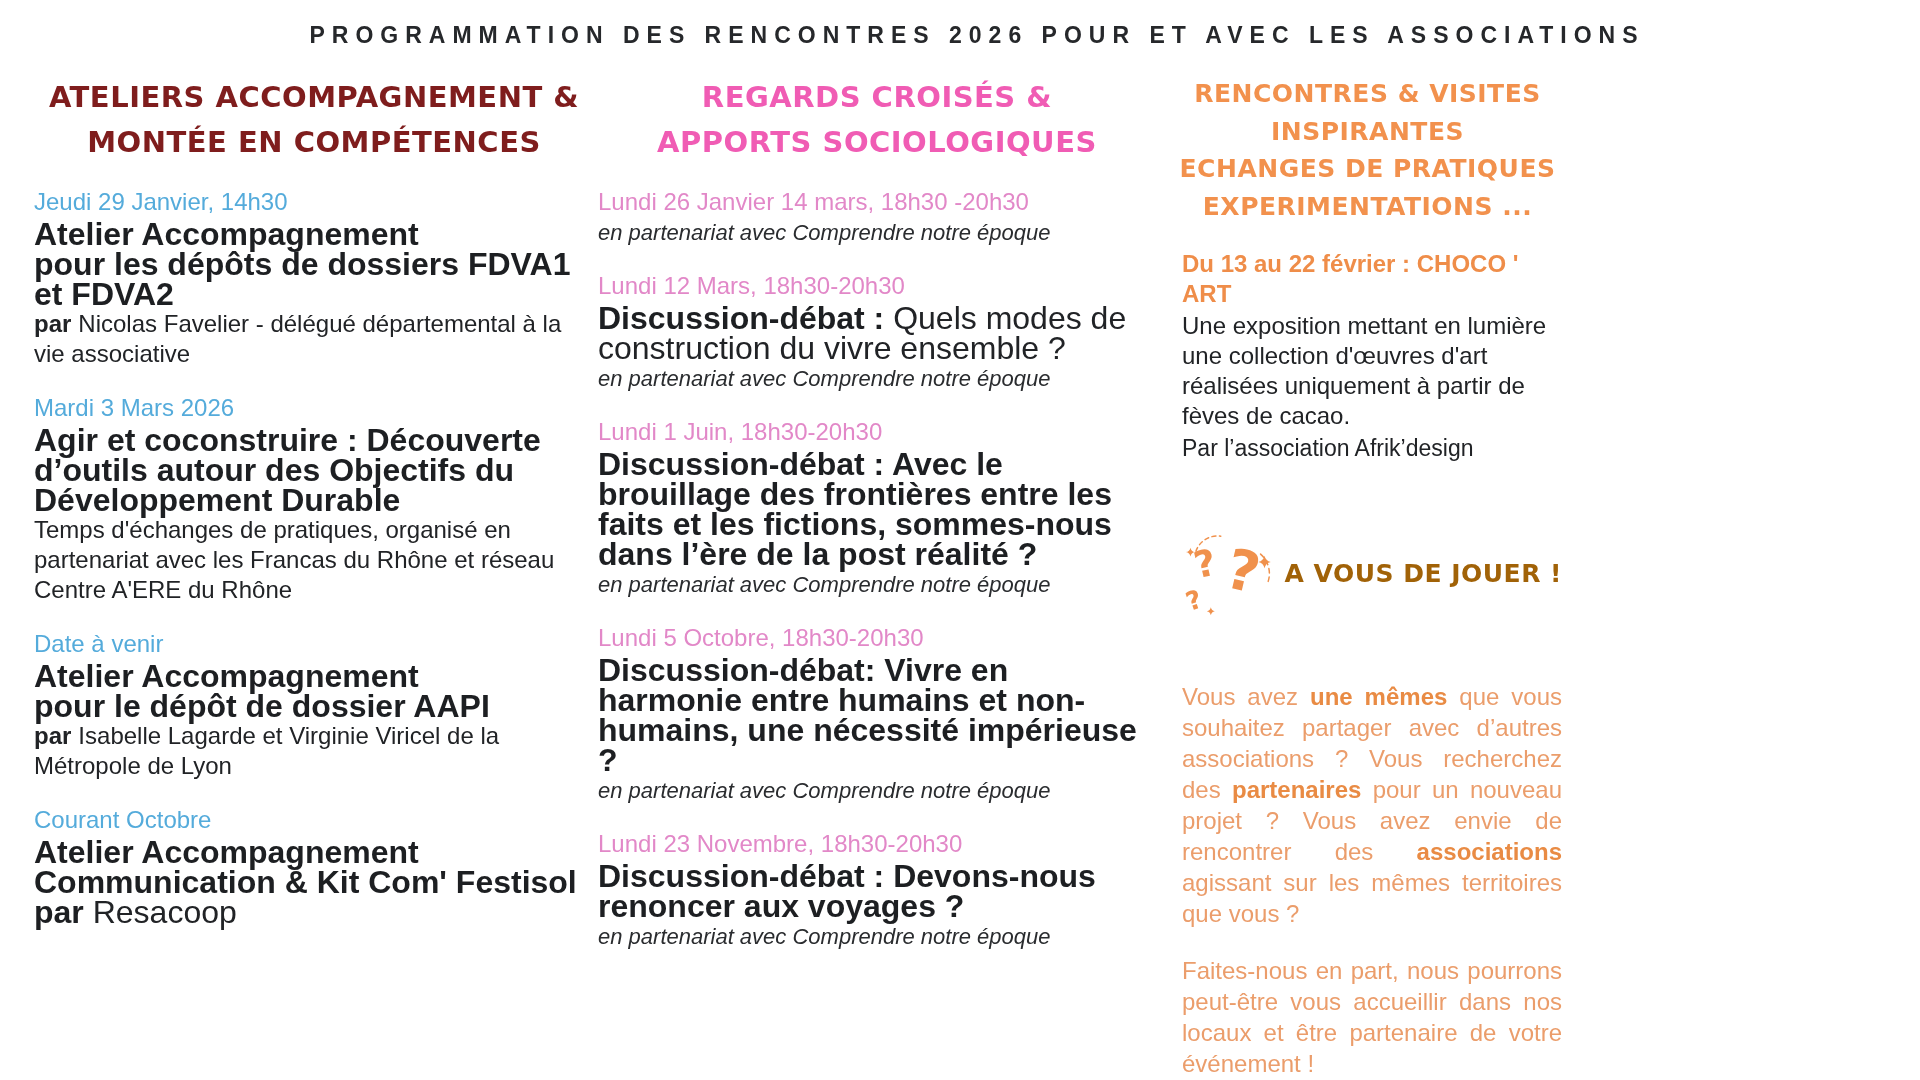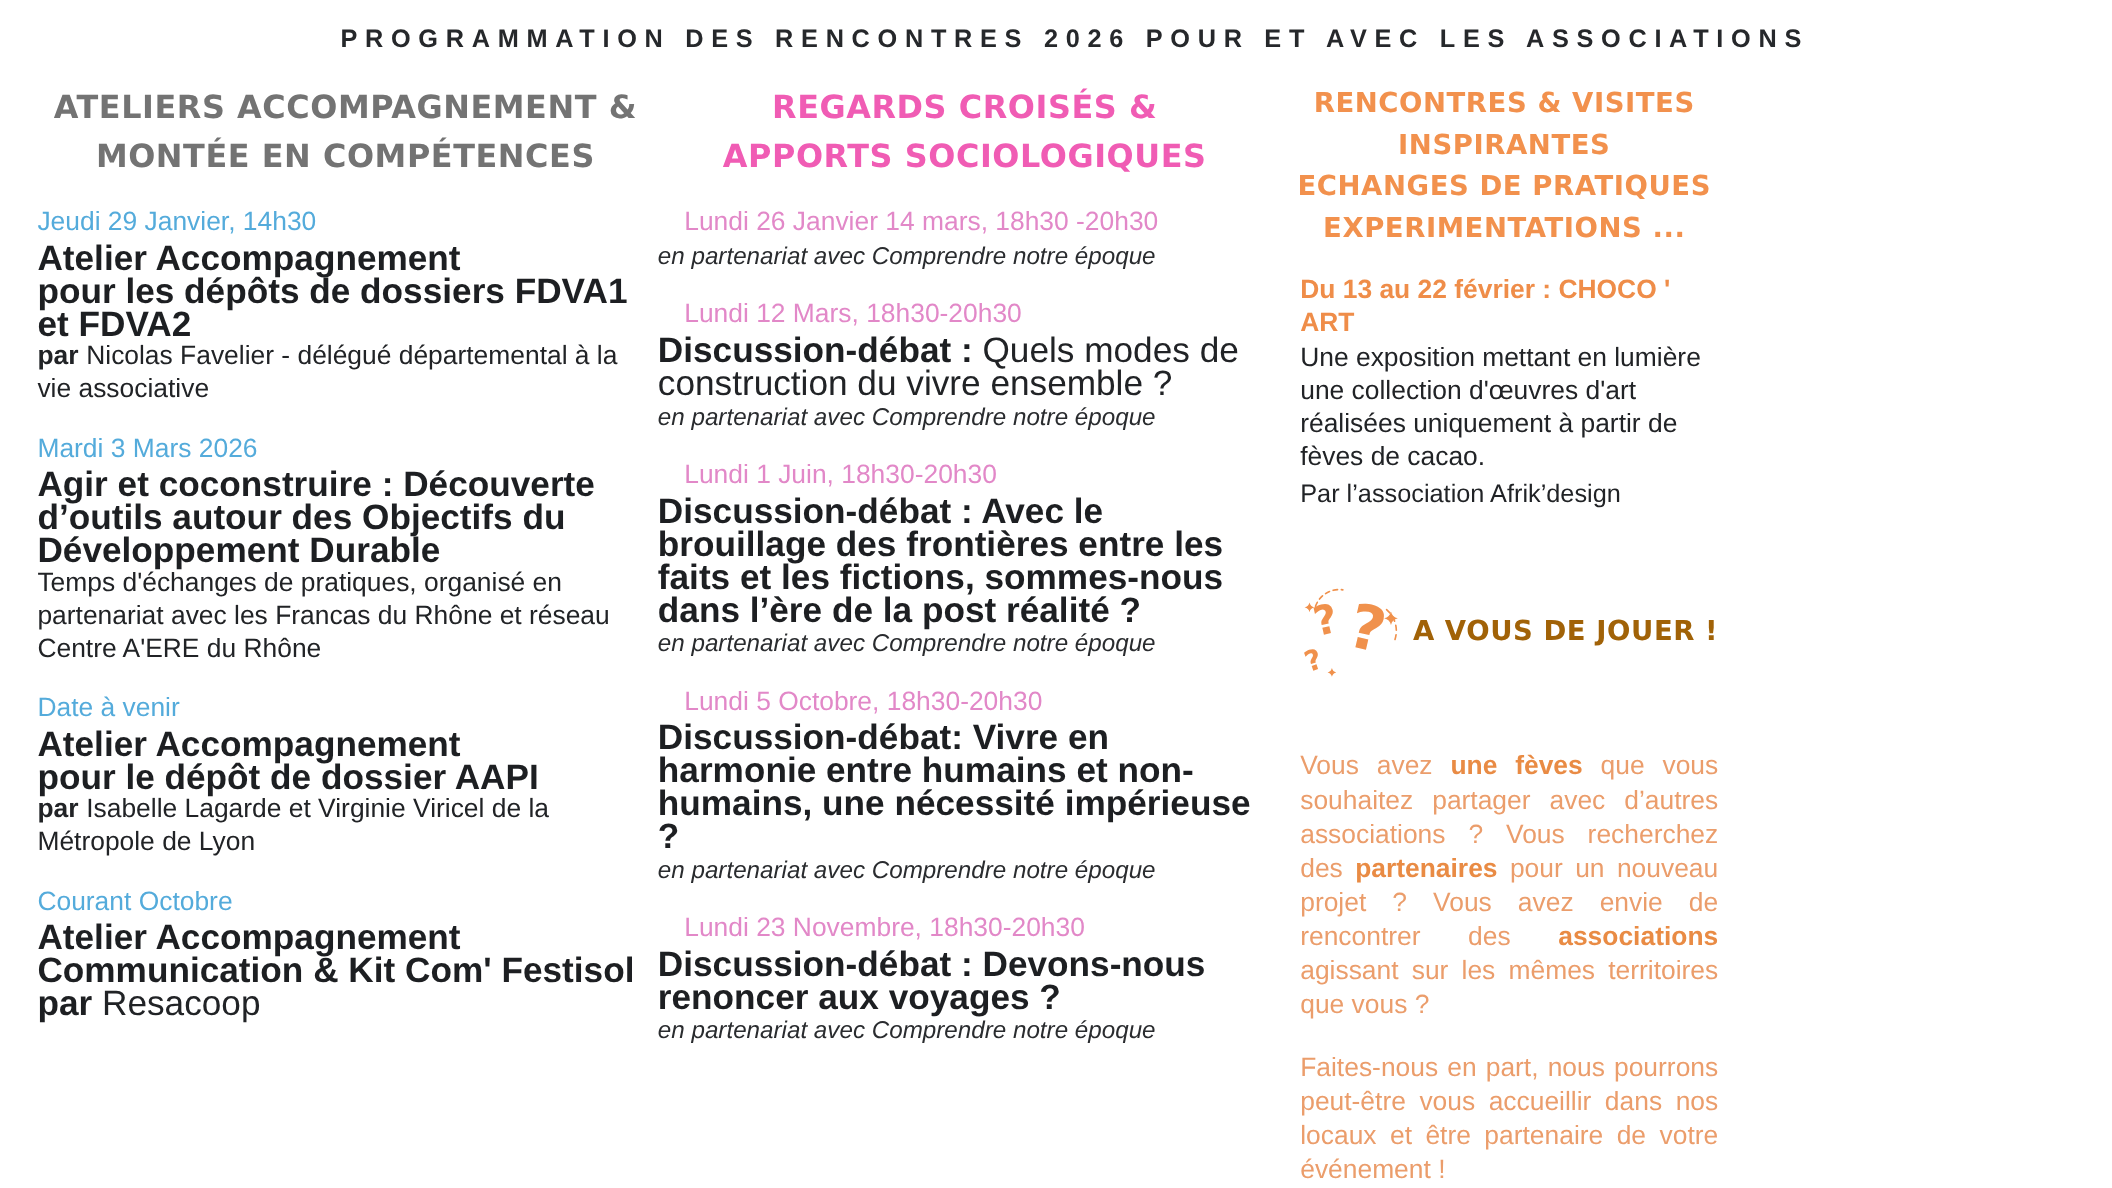--- a/index.html
+++ b/index.html
@@ -7,27 +7,27 @@
         font-family:"Liberation Sans",sans-serif;color:#212326;}
   .main-title{position:absolute;top:22px;left:17px;width:100%;text-align:center;
         font-size:23px;font-weight:bold;letter-spacing:7px;color:#26282b;}
   .col{position:absolute;top:75px;}
   .col-1{left:34px;width:560px;}
   .col-2{left:598px;width:558px;}
   .col-3{left:1140px;width:455px;}
   .col-3 .col-body{width:380px;margin-left:42px;}
   .bubble-header{text-align:center;font-weight:bold;letter-spacing:.5px;
         font-family:"DejaVu Sans","Liberation Sans",sans-serif;}
-  .col-1 .bubble-header{color:#737373;font-size:29px;line-height:1.55;margin-bottom:22px;}
+  .col-1 .bubble-header{color:#7f1d1d;font-size:29px;line-height:1.55;margin-bottom:22px;}
   .col-2 .bubble-header{color:#f05cb4;font-size:29px;line-height:1.55;margin-bottom:22px;}
   .col-3 .bubble-header{color:#f2914d;font-size:25px;line-height:1.5;margin-bottom:24px;}
   .event{margin-bottom:24px;}
   .e-date{font-size:24px;line-height:30px;margin-bottom:2px;}
   .col-1 .e-date{color:#54abdb;}
-  .col-2 .e-date{color:#e288c8;margin-left:24px;}
+  .col-2 .e-date{color:#e288c8;}
   .e-title{font-size:32px;line-height:30px;font-weight:bold;color:#1d1f22;}
   .e-title .plain{font-weight:normal;color:#212326;}
   .e-desc{font-size:24px;line-height:30px;color:#212326;}
   .by-label{font-weight:bold;margin-right:7px;}
   .partner{font-size:22px;line-height:28px;font-style:italic;color:#2a2c2f;margin-top:2px;}
   .expo-date{font-size:24px;line-height:30px;font-weight:bold;color:#ef8d49;margin-bottom:2px;}
   .expo-desc{font-size:24px;line-height:30px;color:#212326;}
   .expo-by{font-size:23px;line-height:30px;color:#212326;margin-top:2px;}
   .jouer-row{display:flex;align-items:center;margin:26px 0 18px 0;}
   .jouer-label{color:#a16207;font-weight:bold;font-size:25px;letter-spacing:.5px;
@@ -149,20 +149,20 @@
             <text text-anchor="middle" font-size="52" transform="translate(30,158) rotate(-19)">?</text>
             <path transform="translate(17,44) scale(0.9)" d="M0,-10 Q1.8,-1.8 10,0 Q1.8,1.8 0,10 Q-1.8,1.8 -10,0 Q-1.8,-1.8 0,-10 Z"></path>
             <path transform="translate(166,64) scale(1.25)" d="M0,-10 Q1.8,-1.8 10,0 Q1.8,1.8 0,10 Q-1.8,1.8 -10,0 Q-1.8,-1.8 0,-10 Z"></path>
             <path transform="translate(58,163) scale(0.8)" d="M0,-10 Q1.8,-1.8 10,0 Q1.8,1.8 0,10 Q-1.8,1.8 -10,0 Q-1.8,-1.8 0,-10 Z"></path>
           </g>
         </svg>
         <span class="jouer-label">A VOUS DE JOUER !</span>
       </div>
 
       <p class="cta">
-        <span>Vous avez </span><b>une fèves</b><span> que vous souhaitez partager avec d’autres associations ? Vous recherchez des </span><b>partenaires</b><span> pour un nouveau projet ? Vous avez envie de rencontrer des </span><b>associations</b><span> agissant sur les mêmes territoires que vous ?</span>
+        <span>Vous avez </span><b>une mêmes</b><span> que vous souhaitez partager avec d’autres associations ? Vous recherchez des </span><b>partenaires</b><span> pour un nouveau projet ? Vous avez envie de rencontrer des </span><b>associations</b><span> agissant sur les mêmes territoires que vous ?</span>
       </p>
 
       <p class="cta">Faites-nous en part, nous pourrons peut-être vous accueillir dans nos locaux et être partenaire de votre événement !</p>
     </div>
   </section>
 
 </div>
 
 </body></html>

